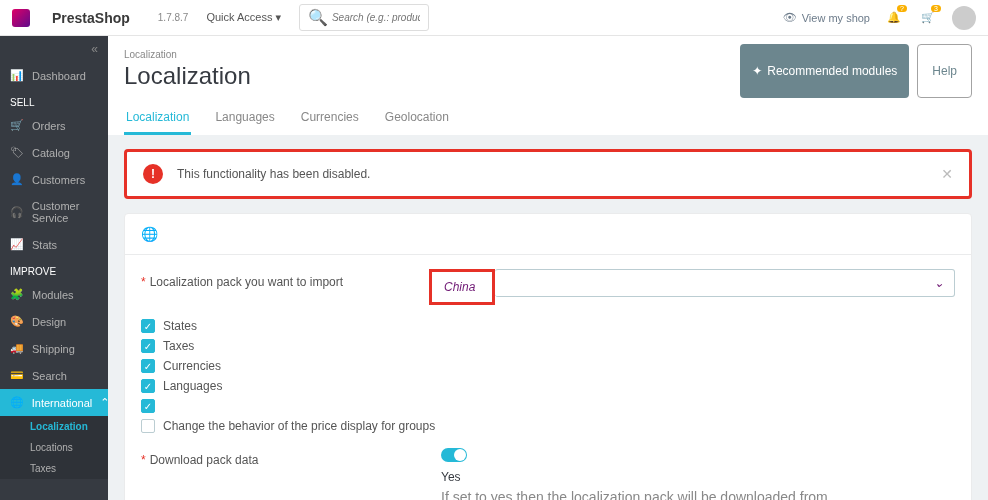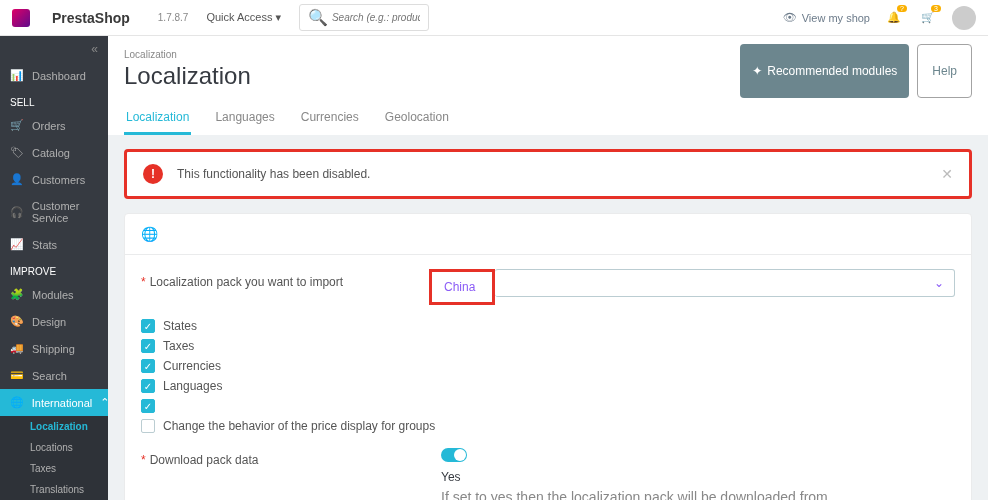--- a/index.html
+++ b/index.html
@@ -57,21 +57,21 @@
 .card { background: #fff; border: 1px solid #eaebec; border-radius: 4px; margin-bottom: 14px; }
 .card-header { padding: 12px 16px; border-bottom: 1px solid #eaebec; display: flex; align-items: center; gap: 10px; font-size: 14px; color: #363a41; font-weight: 500; }
 .card-body { padding: 14px 16px; }
 .form-row { display: flex; margin-bottom: 14px; }
 .form-label { width: 300px; padding-right: 20px; font-size: 12px; color: #555; padding-top: 6px; }
 .form-label .req { color: #e63127; margin-right: 4px; }
 .form-control { flex: 1; }
 .select-wrap { position: relative; }
 .select-wrap.highlight { padding: 2px; border: 3px solid #e63127; display: inline-block; }
 .select-wrap.highlight .select { width: 56px; border: none; }
-.select { width: 460px; border: 1px solid #bbcdd2; border-radius: 3px; padding: 6px 10px; font-size: 12px; color: #8b5cf6; background: #fff; display: flex; justify-content: space-between; align-items: center; cursor: pointer; }
+.select { width: 460px; border: 1px solid #bbcdd2; border-radius: 3px; padding: 6px 10px; font-size: 12px; color: #701a75; background: #fff; display: flex; justify-content: space-between; align-items: center; cursor: pointer; font-style: italic; }
 .form-control-row { display: flex; align-items: flex-start; }
 .checks { display: flex; flex-direction: column; gap: 6px; }
 .check { display: flex; align-items: center; gap: 8px; font-size: 12px; color: #555; }
 .cb { width: 14px; height: 14px; border: 1px solid #bbcdd2; border-radius: 2px; display: flex; align-items: center; justify-content: center; cursor: pointer; }
 .cb.checked { background: #25b9d7; border-color: #25b9d7; color: #fff; font-size: 10px; }
 .toggle-wrap { display: flex; align-items: flex-start; gap: 8px; flex-direction: column; }
 .toggle { width: 26px; height: 14px; background: #25b9d7; border-radius: 7px; position: relative; cursor: pointer; margin-top: 1px; }
 .toggle::after { content: ''; position: absolute; right: 1px; top: 1px; width: 12px; height: 12px; background: #fff; border-radius: 50%; }
 .toggle-label { font-size: 12px; color: #363a41; }
 .help-text { font-size: 14px; color: #888; margin-top: 4px; max-width: 430px; line-height: 1.4; }
@@ -150,21 +150,20 @@
       </div>
     <div class="side-item active">
         <span class="ic">🌐</span>
         <span>International</span>
         <span style="margin-left:auto">⌃</span>
       </div>
     <div class="side-sub">
       <div class="side-subitem active">Localization</div>
       <div class="side-subitem">Locations</div>
       <div class="side-subitem">Taxes</div>
-      <div class="side-subitem">Translations</div>
     </div>
 
   </div>
 
   <div class="main">
     <div class="header-area">
       <div class="header-top">
         <div>
           <div class="breadcrumb">Localization</div>
           <div class="page-title">Localization</div>

